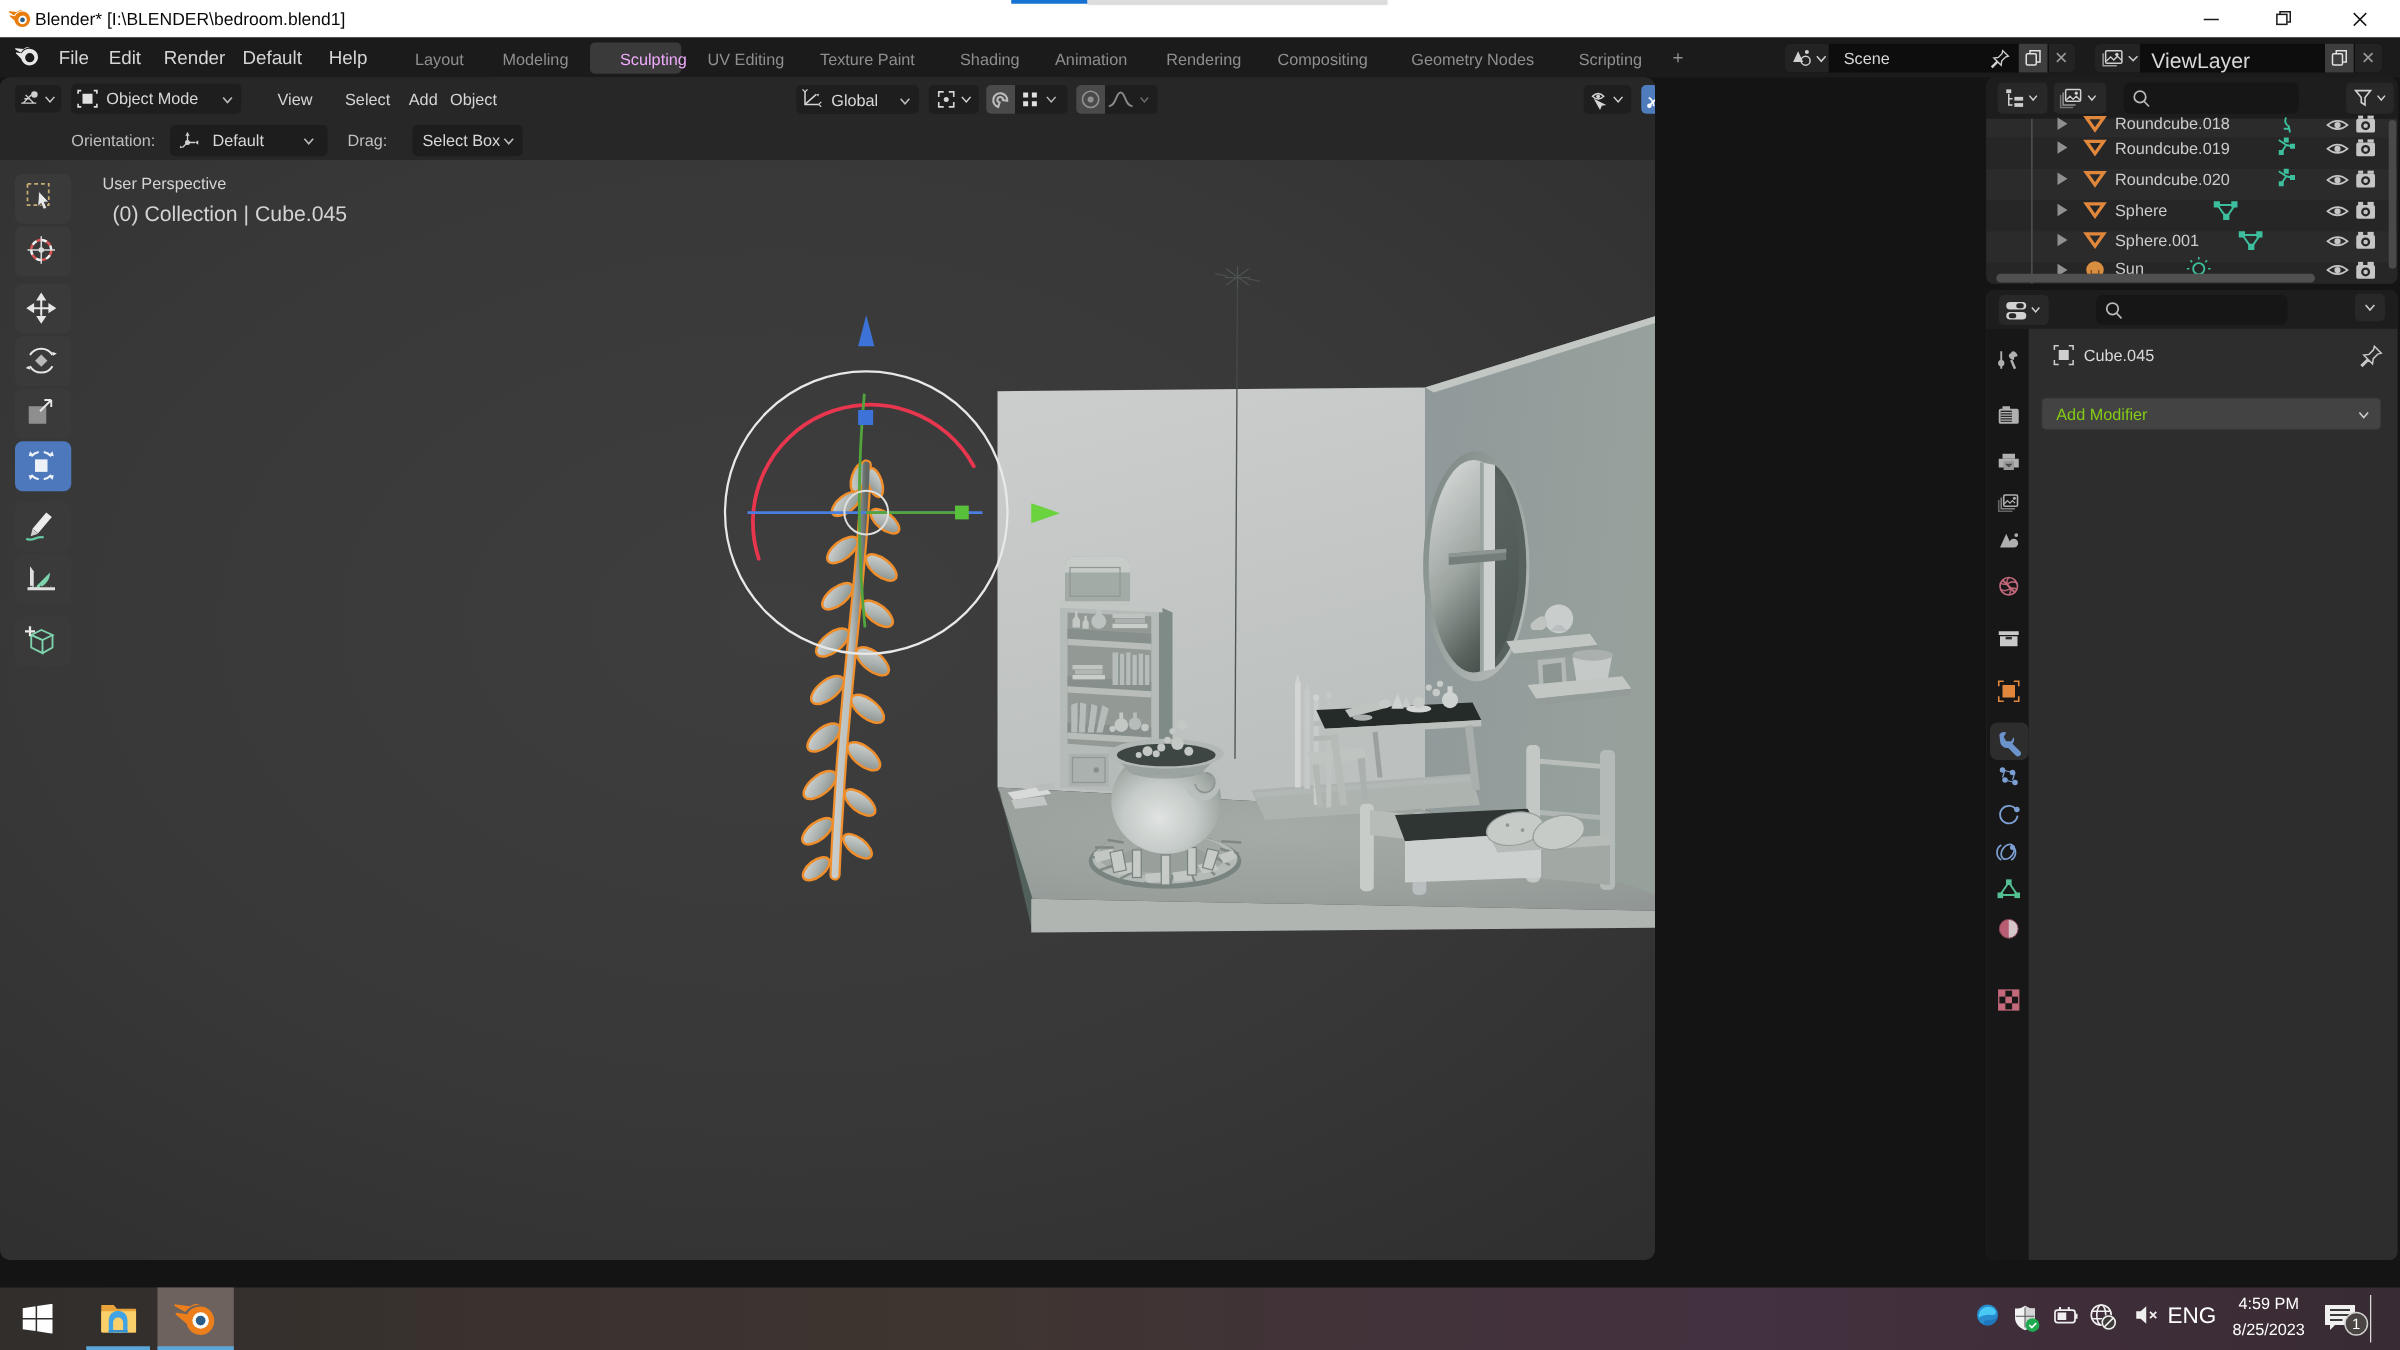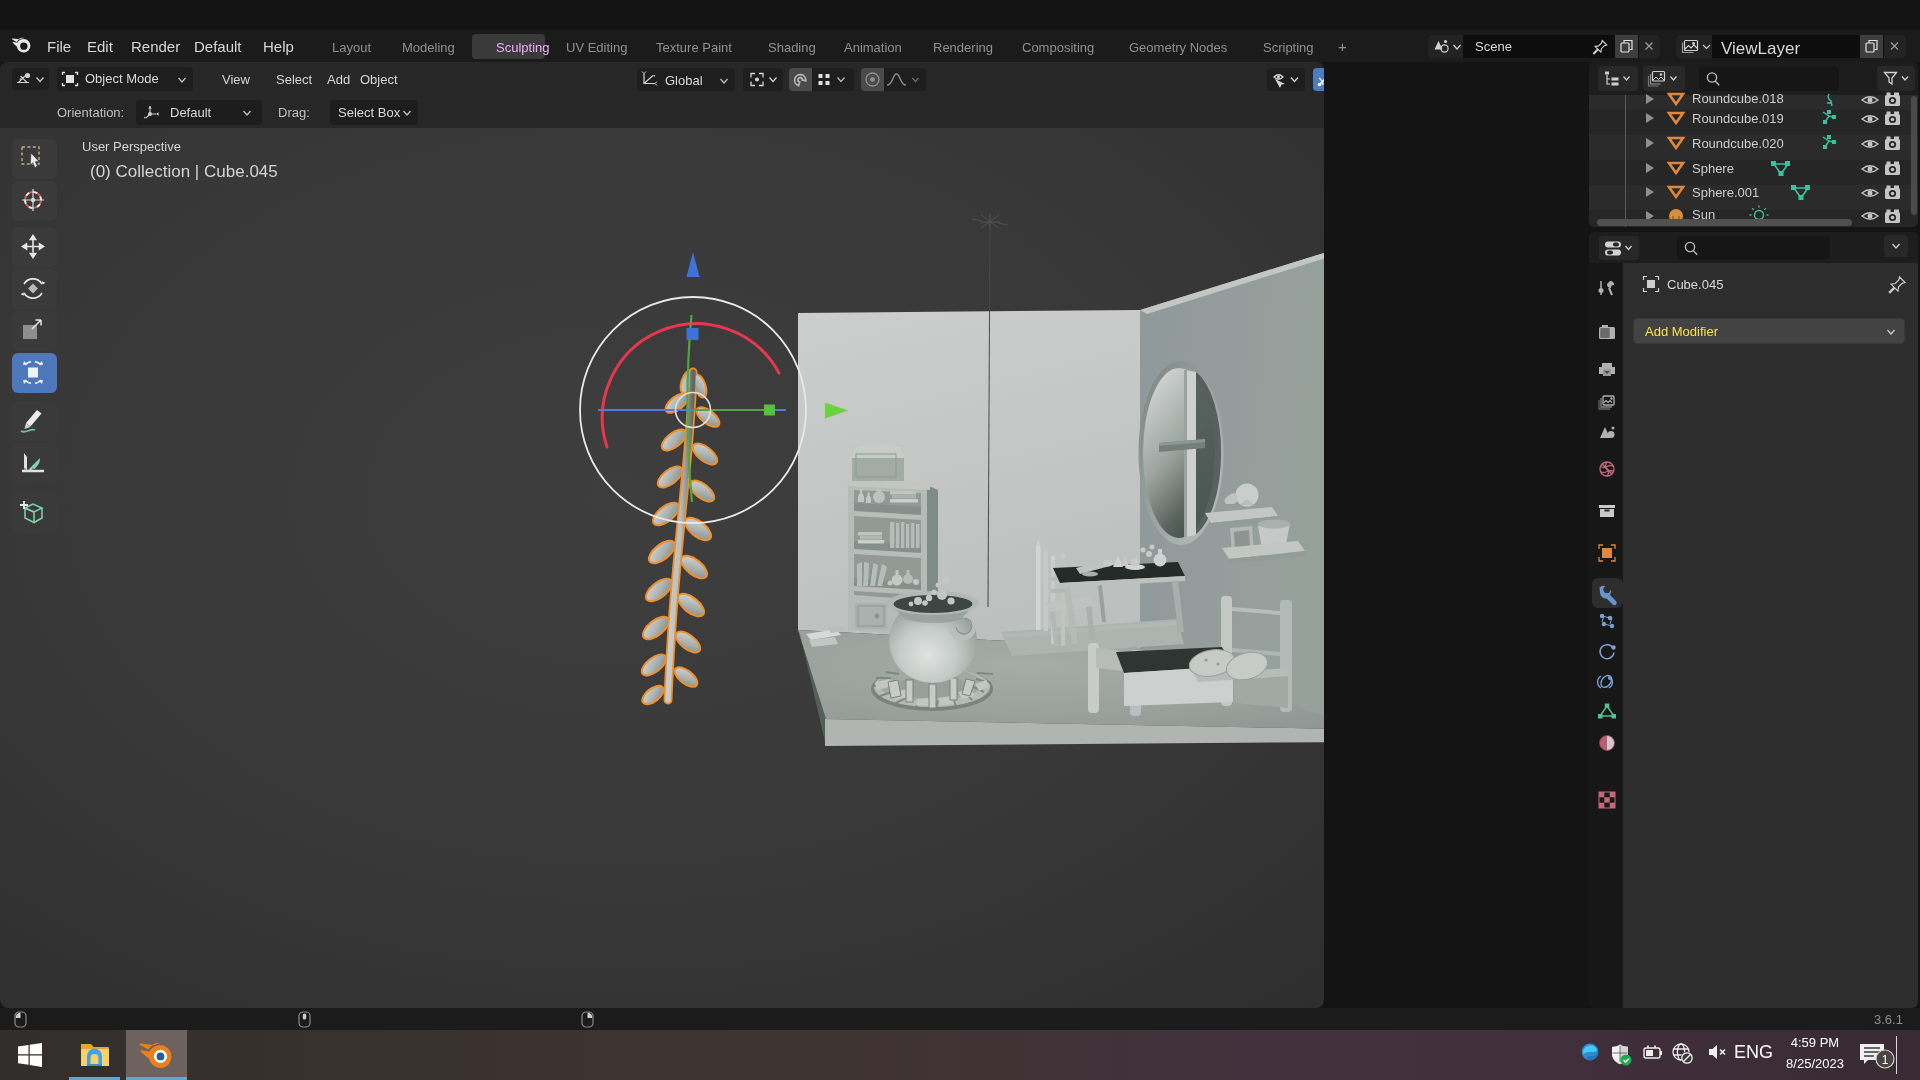--- a/index.html
+++ b/index.html
@@ -32,20 +32,36 @@
 
 #status{left:0;top:1008px;width:1920px;height:22px;background:#1b1b1b}
 
 #taskbar{left:0;top:1030px;width:1920px;height:50px;
  background:linear-gradient(90deg,#312e2b 0%,#3a322f 22%,#3e3530 40%,#413338 55%,#443140 72%,#3f2e3a 86%,#382b33 100%)}
 .tray{position:absolute;color:#fff}
 </style></head>
 <body>
 <div id="page">
 
+  <div id="titlebar" class="abs">
+    <svg class="abs" style="left:7px;top:8px" width="18" height="14" viewBox="0 0 18 14">
+      <path d="M11.2 0.6 C8.2 0.5 5.6 2 4.4 4.3 L0.4 1.9 C-0.3 1.5 0 0.9 0.7 1 L6.5 1.6 C7.8 0.4 9.4 -0.1 11.2 0.6z" fill="#e87d0d"></path>
+      <path d="M11 1.2 a6.2 6.2 0 1 1 -0.1 12.4 a6.6 6.6 0 0 1 -6.3 -5.2 L1 5.2 C0.4 4.7 0.7 4.2 1.4 4.3 L5 4.9 C6 2.7 8.3 1.2 11 1.2z M11 4.5 a3.4 3.4 0 1 0 0.1 6.8 a3.4 3.4 0 0 0 -0.1 -6.8z" fill="#e87d0d"></path>
+      <circle cx="11" cy="7.9" r="1.9" fill="#2b5f87"></circle>
+    </svg>
+    <span id="titletext" class="abs">Blender* [I:\BLENDER\bedroom.blend1]</span>
+    <div class="abs" style="left:809px;top:0;width:61px;height:3px;background:#1673d2"></div>
+    <div class="abs" style="left:870px;top:0;width:240px;height:3px;background:#dddddd;box-shadow:0 1px 1px rgba(0,0,0,.15)"></div>
+    <svg class="abs" style="left:1755px;top:0" width="165" height="30" viewBox="0 0 165 30">
+      <path d="M8 15.5 h12" stroke="#1a1a1a" stroke-width="1.2" fill="none"></path>
+      <rect x="66.5" y="11.5" width="8" height="8" stroke="#1a1a1a" stroke-width="1.2" fill="none"></rect>
+      <path d="M69 11.5 v-2.2 h8.2 v8.2 h-2.4" stroke="#1a1a1a" stroke-width="1.2" fill="none"></path>
+      <path d="M128 10.5 l10 10 m0 -10 l-10 10" stroke="#1a1a1a" stroke-width="1.2" fill="none"></path>
+    </svg>
+  </div>
 
   <div id="topbar" class="abs">
     <svg class="abs" style="left:11px;top:7px" width="21" height="16" viewBox="0 0 25 18">
       <path d="M15.5 1 C11.5 0.9 8.4 2.8 6.9 5.6 L1.7 2.5 C0.8 2 1.1 1.2 2 1.3 L9.4 2.1 C11.1 0.6 13.2 -0.1 15.5 1z" fill="#e8e8e8"></path>
       <path d="M15.2 1.8 a8 8 0 1 1 -0.1 16 a8.5 8.5 0 0 1 -8.1 -6.7 L2.4 6.7 C1.6 6.1 2 5.4 2.9 5.5 L7.5 6.2 C8.8 3.4 11.7 1.8 15.2 1.8z M15.2 6 a4.4 4.4 0 1 0 0.1 8.8 a4.4 4.4 0 0 0 -0.1 -8.8z" fill="#e8e8e8"></path>
       <circle cx="15.2" cy="10.4" r="2.4" fill="#1b1b1b"></circle>
     </svg>
     <span class="menu" style="left:47px">File</span>
     <span class="menu" style="left:87px">Edit</span>
     <span class="menu" style="left:131px">Render</span>
@@ -912,21 +928,21 @@
       <path d="M6 2.5 h-3.5 v3.5 M14 2.5 h3.5 v3.5 M6 17.5 h-3.5 v-3.5 M14 17.5 h3.5 v-3.5"></path>
           <rect x="6" y="6" width="8" height="8" fill="#cfcfcf" stroke="none"></rect>
         </g>
       </svg>
     <span class="abs" style="left:78px;top:45px;font-size:13px;color:#d8d8d8">Cube.045</span>
     <svg class="abs" style="left:299px;top:42px" width="20" height="20" viewBox="0 0 20 20">
         <path d="M11.5 3 l5.5 5.5 -2.8 .8 -3.6 3.6 -.6 4.2 -3.1-3.1 -4.9 5 -.9-.9 5-4.9 -3.1-3.1 4.2-.6 3.6-3.6z" fill="none" stroke="#c9c9c9" stroke-width="1.2"></path>
       </svg>
 
     <div class="abs" style="left:44px;top:86px;width:272px;height:26px;background:#434343;border-radius:4px;border:1px solid #383838">
-      <span class="abs" style="left:11px;top:5px;font-size:13px;color:#fde047">Add Modifier</span>
+      <span class="abs" style="left:11px;top:5px;font-size:13px;color:#84cc16">Add Modifier</span>
       <svg class="abs" style="left:250px;top:7px" width="14" height="12" viewBox="0 0 14 12">
           <path d="M3.5 4 l3.5 4 3.5 -4" stroke="#ccc" fill="none" stroke-width="1.3"></path>
         </svg>
     </div>
   </div>
 
   <svg class="abs" style="left:1589px;top:232px" width="34" height="776" viewBox="0 0 34 776">
     <rect x="3" y="346" width="31" height="30" rx="6" fill="#2d2d2d"></rect>
     <g transform="translate(18,56)">
         <g stroke="#b0b0b0" fill="none" stroke-width="1.5">
@@ -1035,37 +1051,20 @@
           <rect x="-8" y="-8" width="5.3" height="5.3"></rect>
           <rect x="2.7" y="-8" width="5.3" height="5.3"></rect>
           <rect x="-2.7" y="-2.7" width="5.3" height="5.3"></rect>
           <rect x="-8" y="2.7" width="5.3" height="5.3"></rect>
           <rect x="2.7" y="2.7" width="5.3" height="5.3"></rect>
         </g>
         <rect x="-8" y="-8" width="16" height="16" fill="none" stroke="#c4697c" stroke-width="1"></rect>
       </g>
   </svg>
 
-  <div id="status" class="abs">
-    <span class="abs" style="left:1874px;top:4px;font-size:13px;color:#8d8d8d">3.6.1</span>
-    <svg class="abs" style="left:14px;top:3px" width="600" height="17" viewBox="0 0 600 17">
-      <g id="mouseL">
-          <rect x="1" y="1" width="11" height="15" rx="4" fill="none" stroke="#8a8a8a" stroke-width="1.2"></rect>
-          <path d="M2 7 a4.5 4.5 0 0 1 4.5 -5.5 v5.5z" fill="#cfcfcf"></path>
-        </g>
-      <g transform="translate(284,0)">
-          <rect x="1" y="1" width="11" height="15" rx="4" fill="none" stroke="#8a8a8a" stroke-width="1.2"></rect>
-          <rect x="4.8" y="2.5" width="3.4" height="6" rx="1.6" fill="#cfcfcf"></rect>
-        </g>
-      <g transform="translate(567,0)">
-          <rect x="1" y="1" width="11" height="15" rx="4" fill="none" stroke="#8a8a8a" stroke-width="1.2"></rect>
-          <path d="M11 7 a4.5 4.5 0 0 0 -4.5 -5.5 v5.5z" fill="#cfcfcf"></path>
-        </g>
-    </svg>
-  </div>
 
   <div id="taskbar" class="abs">
     <svg class="abs" style="left:18px;top:13px" width="25" height="24" viewBox="0 0 25 24">
       <path d="M0 3.5 L10.5 2 v9.3 L0 11.3z M11.7 1.8 L24 0 v11.3 L11.7 11.3z M0 12.5 h10.5 v9.3 L0 20.3z M11.7 12.5 H24 v11.4 L11.7 22z" fill="#fefefe"></path>
     </svg>
     <div class="abs" style="left:126px;top:0;width:61px;height:50px;background:#6e625f"></div>
     <svg class="abs" style="left:80px;top:11px" width="29" height="27" viewBox="0 0 29 27">
       <path d="M1 3 h10 l2.5 3 H28 a1 1 0 0 1 1 1 V24 a1 1 0 0 1 -1 1 H2 a1 1 0 0 1 -1 -1z" fill="#e9a33b"></path>
       <path d="M1 8 h28 V24 a1 1 0 0 1 -1 1 H2 a1 1 0 0 1 -1 -1z" fill="#fbd06a"></path>
       <path d="M7 15 a7.5 7.5 0 0 1 15 0 v10 h-15z" fill="#41a3e3"></path>

